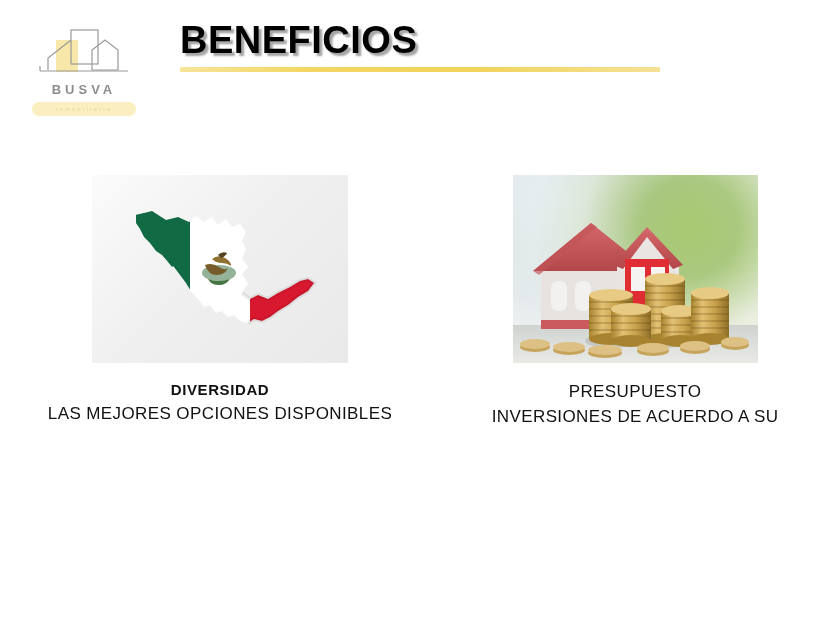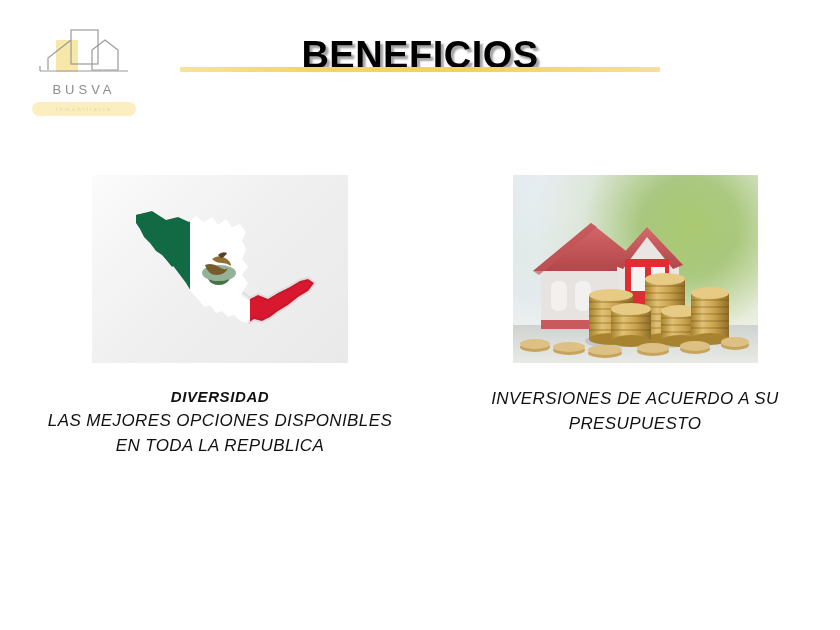--- a/index.html
+++ b/index.html
@@ -32,21 +32,21 @@
     height: 60px;
   }
   .logo-wordmark {
     position: absolute;
     left: 0;
     top: 56px;
     width: 116px;
     text-align: center;
     font-size: 13px;
     letter-spacing: 4px;
-    font-weight: 400;
+    font-weight: 700;
     color: #8d8d8d;
   }
   .logo-pill {
     position: absolute;
     left: 6px;
     top: 76px;
     width: 104px;
     height: 14px;
     border-radius: 8px;
     background: #fbeec0;
@@ -63,23 +63,22 @@
     letter-spacing: 2.2px;
     color: #e8d79a;
     white-space: nowrap;
     overflow: hidden;
   }
 
   
   .title {
     position: absolute;
     left: 180px;
-    top: 34px;
+    top: 19px;
     width: 480px;
-    text-align: center;
     font-size: 38px;
     font-weight: bold;
     letter-spacing: 0.5px;
     color: #000000;
     text-shadow: 3px 3px 2px rgba(90,90,90,0.55);
   }
   .title-rule {
     position: absolute;
     left: 180px;
     top: 67px;
@@ -107,23 +106,22 @@
     width: 256px;
     height: 188px;
   }
   .photo-right {
     margin: 0 auto;
     width: 245px;
     height: 188px;
   }
 
   .caption-block {
-    margin-top: 23px;
+    margin-top: 16px;
     text-align: center;
-    font-style: italic;
   }
   .caption-title {
     font-size: 15px;
     font-weight: bold;
     letter-spacing: 0.6px;
     color: #111111;
     line-height: 22px;
   }
   .caption-body {
     font-size: 17px;
@@ -209,21 +207,20 @@
         <path d="M116 104 q10 4 22 0 q-4 6 -11 6 q-8 0 -11 -6 z" fill="#3d6e3b"></path>
       </g>
 
       <path d="M150 118 L158 124 L166 120 L176 124 L186 118 L198 112 L208 106 L216 104 L222 108
                L216 116 L206 122 L196 130 L186 136 L178 142 L170 146 L162 144 L156 148" fill="none" stroke="rgba(0,0,0,0.07)" stroke-width="4"></path>
     </svg>
   </div>
   <div class="caption-block">
     <div class="caption-title">DIVERSIDAD</div>
     <div class="caption-body">LAS MEJORES OPCIONES DISPONIBLES</div>
-    <div class="caption-body">EN TODA LA REPUBLICA</div>
   </div>
 </div>
 
 <div class="col col-right">
   <div class="photo photo-right">
     <div class="house-bg"></div>
     <svg class="house-svg" width="245" height="188" viewBox="0 0 245 188" xmlns="http://www.w3.org/2000/svg">
       <defs>
         <linearGradient id="coinG" x1="0" y1="0" x2="1" y2="0">
           <stop offset="0%" stop-color="#a8832f"></stop>
@@ -340,16 +337,16 @@
           <ellipse cx="140" cy="173" rx="16" ry="5" fill="#ddc083"></ellipse>
           <ellipse cx="182" cy="174" rx="15" ry="5" fill="#c6a45c"></ellipse>
           <ellipse cx="182" cy="171" rx="15" ry="5" fill="#ddc083"></ellipse>
           <ellipse cx="222" cy="170" rx="14" ry="5" fill="#c6a45c"></ellipse>
           <ellipse cx="222" cy="167" rx="14" ry="5" fill="#ddc083"></ellipse>
         </g>
       </g>
     </svg>
   </div>
   <div class="caption-block">
+    <div class="caption-body">PRESUPUESTO</div>
     <div class="caption-body">INVERSIONES DE ACUERDO A SU</div>
-    <div class="caption-body">PRESUPUESTO</div>
   </div>
 </div>
 
 </body></html>

